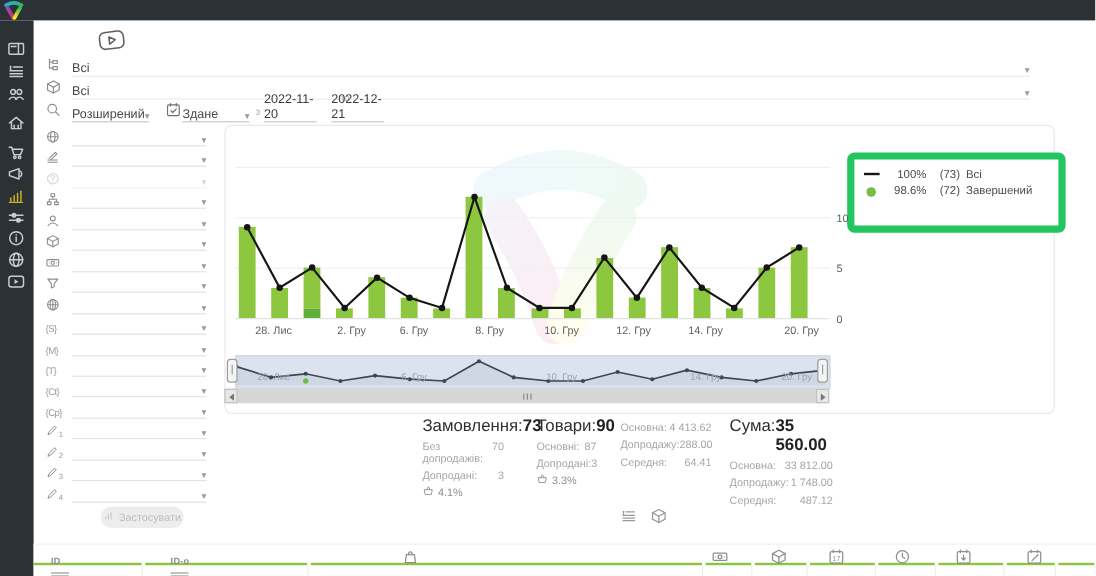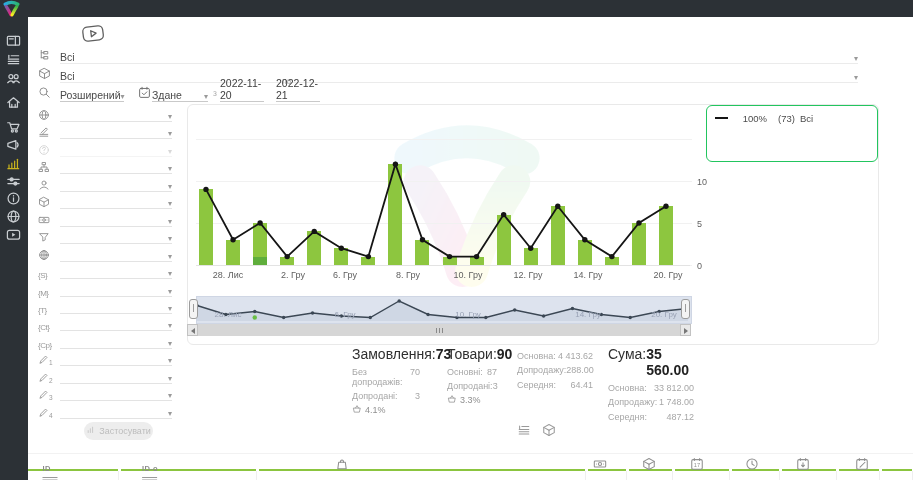--- a/index.html
+++ b/index.html
@@ -11,22 +11,22 @@
   .sb-ic{position:absolute;left:6px;width:16px;height:16px;cursor:pointer;}
   .logo{position:absolute;left:3px;top:0;width:17px;height:17px;}
   .tagplay{position:absolute;left:80px;top:24px;width:26px;height:19px;}
   .frow-text{font-size:10.5px;color:#4a4a4a;}
   .caret{font-size:8px;color:#9a9a9a;line-height:8px;}
   .u-light{border-bottom:1px solid #ebebeb;}
   .u-mid{border-bottom:1px solid #c9c9c9;}
   .sel{position:absolute;display:flex;justify-content:space-between;align-items:flex-end;}
   .card{position:absolute;left:187px;top:104px;width:690px;height:239px;background:#fff;
         border:1px solid #e9e9e9;border-radius:6px;}
-  .legendbox{position:absolute;left:706px;top:105px;width:170px;height:55px;background:#fff;
-        border:1px solid #22c55e;border-radius:6px;}
+  .legendbox{position:absolute;left:706px;top:127px;width:170px;height:55px;background:#fff;
+        border:6px solid #22c55e;border-radius:6px;}
   .leg-row{position:absolute;left:8px;display:flex;align-items:center;height:14px;cursor:pointer;}
   .leg-pct{width:36px;text-align:right;font-size:9.5px;color:#4c4c4c;}
   .leg-cnt{width:28px;text-align:right;font-size:9.5px;color:#4c4c4c;}
   .leg-name{margin-left:5px;font-size:9.5px;color:#4c4c4c;white-space:nowrap;}
   .gridline{position:absolute;left:196px;width:496px;height:1px;background:#f1f1f1;}
   .ytick{position:absolute;left:697px;font-size:9px;color:#5f5f5f;}
   .xtick{position:absolute;top:270px;font-size:9px;color:#5f5f5f;transform:translateX(-50%);white-space:nowrap;}
   .bar{position:absolute;width:14px;}
   .nav{position:absolute;left:196px;top:296px;width:494px;height:26px;background:#dde3ee;border:1px solid #cfd6e4;}
   .navlab{position:absolute;top:310px;font-size:8px;color:#99a2b5;transform:translateX(-50%);white-space:nowrap;}
@@ -358,20 +358,28 @@
   </svg>
   <div id="plot"></div>
   <div class="legendbox" id="legend">
       <div class="leg-row" style="top:5px">
         <span style="width:16px;display:flex;align-items:center;">
           <span style="display:inline-block;width:13px;height:2px;background:#151515;"></span>
         </span>
         <span class="leg-pct">100%</span>
         <span class="leg-cnt">(73)</span>
         <span class="leg-name">Всі</span>
+      </div>
+      <div class="leg-row" style="top:19.8px">
+        <span style="width:16px;display:flex;align-items:center;">
+          <span style="display:inline-block;width:8px;height:8px;border-radius:50%;background:#72bf44;margin-left:2px;"></span>
+        </span>
+        <span class="leg-pct">98.6%</span>
+        <span class="leg-cnt">(72)</span>
+        <span class="leg-name">Завершений</span>
       </div>
     </div>
 
   <div class="nav"></div>
   <div id="navstuff">
       <svg class="abs" style="left:0;top:0;pointer-events:none;" width="913" height="340">
         <polygon points="197,321 197,305.5 225.88235294117646,314.5 254.76470588235293,311.5 283.6470588235294,317.5 312.52941176470586,313 341.4117647058823,316 370.2941176470588,317.5 399.1764705882353,301 428.05882352941177,314.5 456.94117647058823,317.5 485.8235294117647,317.5 514.7058823529412,310 543.5882352941176,316 572.4705882352941,308.5 601.3529411764706,314.5 630.2352941176471,317.5 659.1176470588235,311.5 688,308.5 688,321" fill="rgba(110,130,160,0.12)"></polygon>
         <polyline points="197,305.5 225.88235294117646,314.5 254.76470588235293,311.5 283.6470588235294,317.5 312.52941176470586,313 341.4117647058823,316 370.2941176470588,317.5 399.1764705882353,301 428.05882352941177,314.5 456.94117647058823,317.5 485.8235294117647,317.5 514.7058823529412,310 543.5882352941176,316 572.4705882352941,308.5 601.3529411764706,314.5 630.2352941176471,317.5 659.1176470588235,311.5 688,308.5 " fill="none" stroke="#3b4754" stroke-width="1.4"></polyline>
         <circle cx="197" cy="305.5" r="1.7" fill="#3b4754"></circle>
         <circle cx="225.88235294117646" cy="314.5" r="1.7" fill="#3b4754"></circle>

